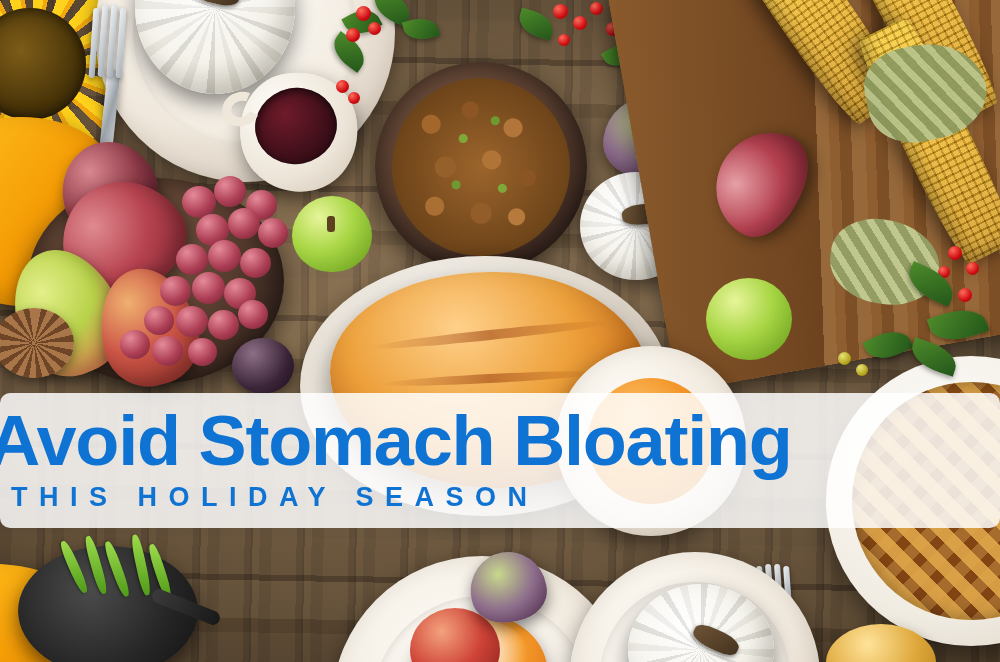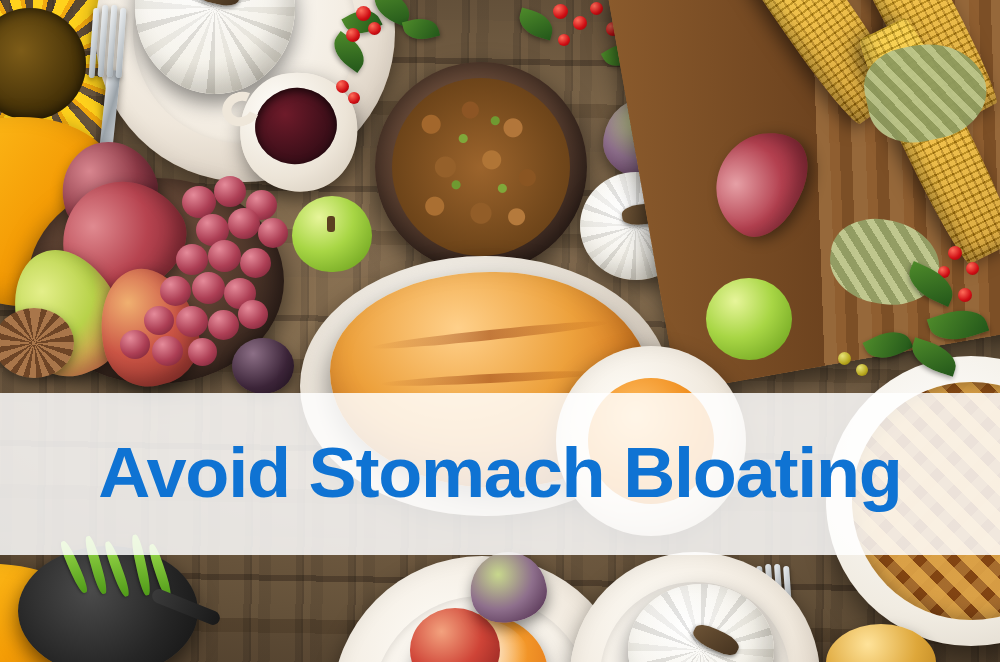--- a/index.html
+++ b/index.html
@@ -235,25 +235,26 @@
 
   .bread{
     border-radius:50%;
     background:radial-gradient(circle at 38% 30%, #ffe9a8, #e7b349 48%, #c98b22 88%);
     box-shadow:0 6px 14px rgba(0,0,0,.4);
   }
 
   
   .band{
     position:absolute;left:0;right:0;
-    top:393px;height:162px;
+    top:393px;height:135px;
     background:rgba(255,255,255,.845);
     display:flex;flex-direction:column;
-    align-items:center;justify-content:center;
+    align-items:flex-start;justify-content:center;
     gap:6px;
+    border-radius:10px;
   }
   .headline{
     margin:0;
     font-size:70px;
     line-height:.96;
     font-weight:700;
     letter-spacing:-1.2px;
     color:#0f73d3;
     white-space:nowrap;
     transform:scaleX(1.03);
@@ -432,15 +433,16 @@
   <div class="prop apple-red" style="left:414px;top:600px;width:0;height:0;"></div>
   <div class="prop apple-red" style="left:418px;top:612px;width:88px;height:82px;border-radius:50%;opacity:0;"></div>
   <div class="prop apple-red" style="left:418px;top:604px;width:86px;height:82px;border-radius:50%;opacity:0;"></div>
   <div class="prop apple-red" style="left:418px;top:614px;width:86px;height:80px;border-radius:50%;opacity:0;"></div>
   <div class="prop apple-red" style="left:410px;top:608px;width:90px;height:84px;border-radius:50%;"></div>
 
   <div class="prop fig" style="left:470px;top:552px;width:76px;height:70px;transform:rotate(-10deg);"></div>
 
   <div class="band">
     <h1 class="headline">Avoid Stomach Bloating</h1>
+    <h2 class="subhead">THIS HOLIDAY SEASON</h2>
   </div>
 
 </div>
 
 </body></html>

